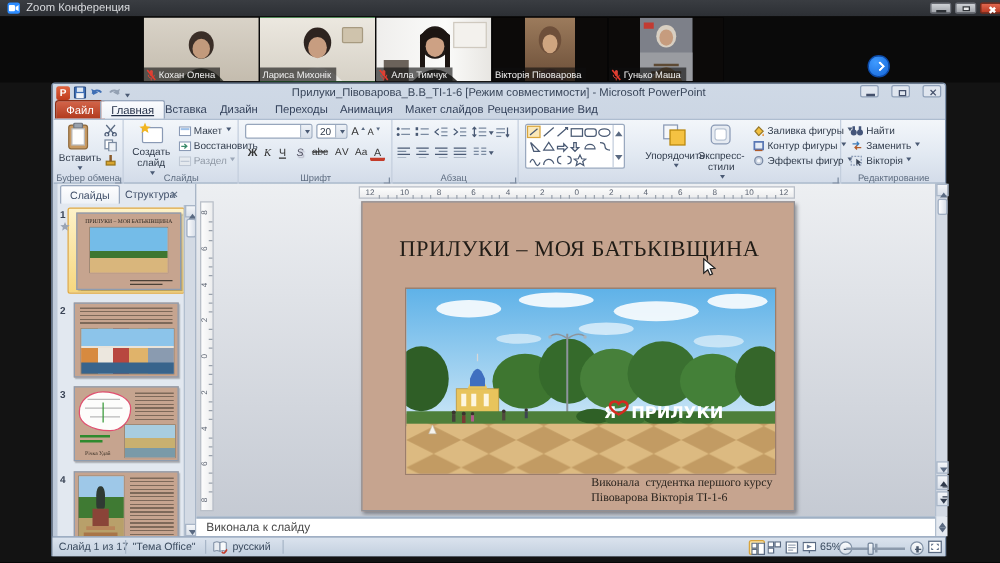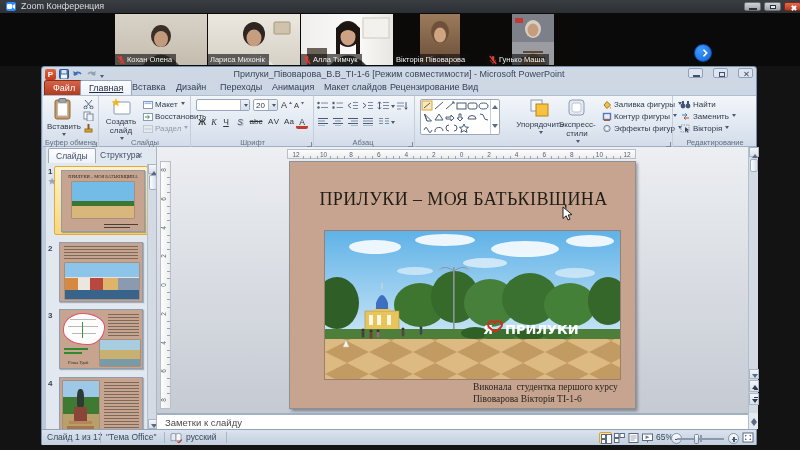--- a/index.html
+++ b/index.html
@@ -866,21 +866,21 @@
           <div class="tri-up" style="left:2px;top:1px;border-bottom-color:#2f3a4c"></div>
             <div style="position:absolute;left:3.5px;top:8px;width:4px;height:1.2px;background:#2f3a4c"></div>
           </div>
         <div class="sb-btn" style="top:246px;width:10px;height:12px">
           <div style="position:absolute;left:3.5px;top:2.5px;width:4px;height:1.2px;background:#2f3a4c"></div>
             <div class="tri-down" style="left:2px;top:5px;border-top-color:#2f3a4c"></div>
           </div>
       </div>
 
       <div id="notes-pane">
-        <div id="notes-text">Заметки к слайду</div>
+        <div id="notes-text">Виконала к слайду</div>
       </div>
       <div id="notes-scroll">
         <div class="tri-up" style="left:2px;top:2px"></div>
         <div class="tri-down" style="left:2px;top:9px"></div>
       </div>
     </div>
 
     <div id="status-bar" class="abs">
       <div class="abs" style="left:5px">Слайд 1 из 17</div>
       <div class="sdiv" style="left:58px"></div>

